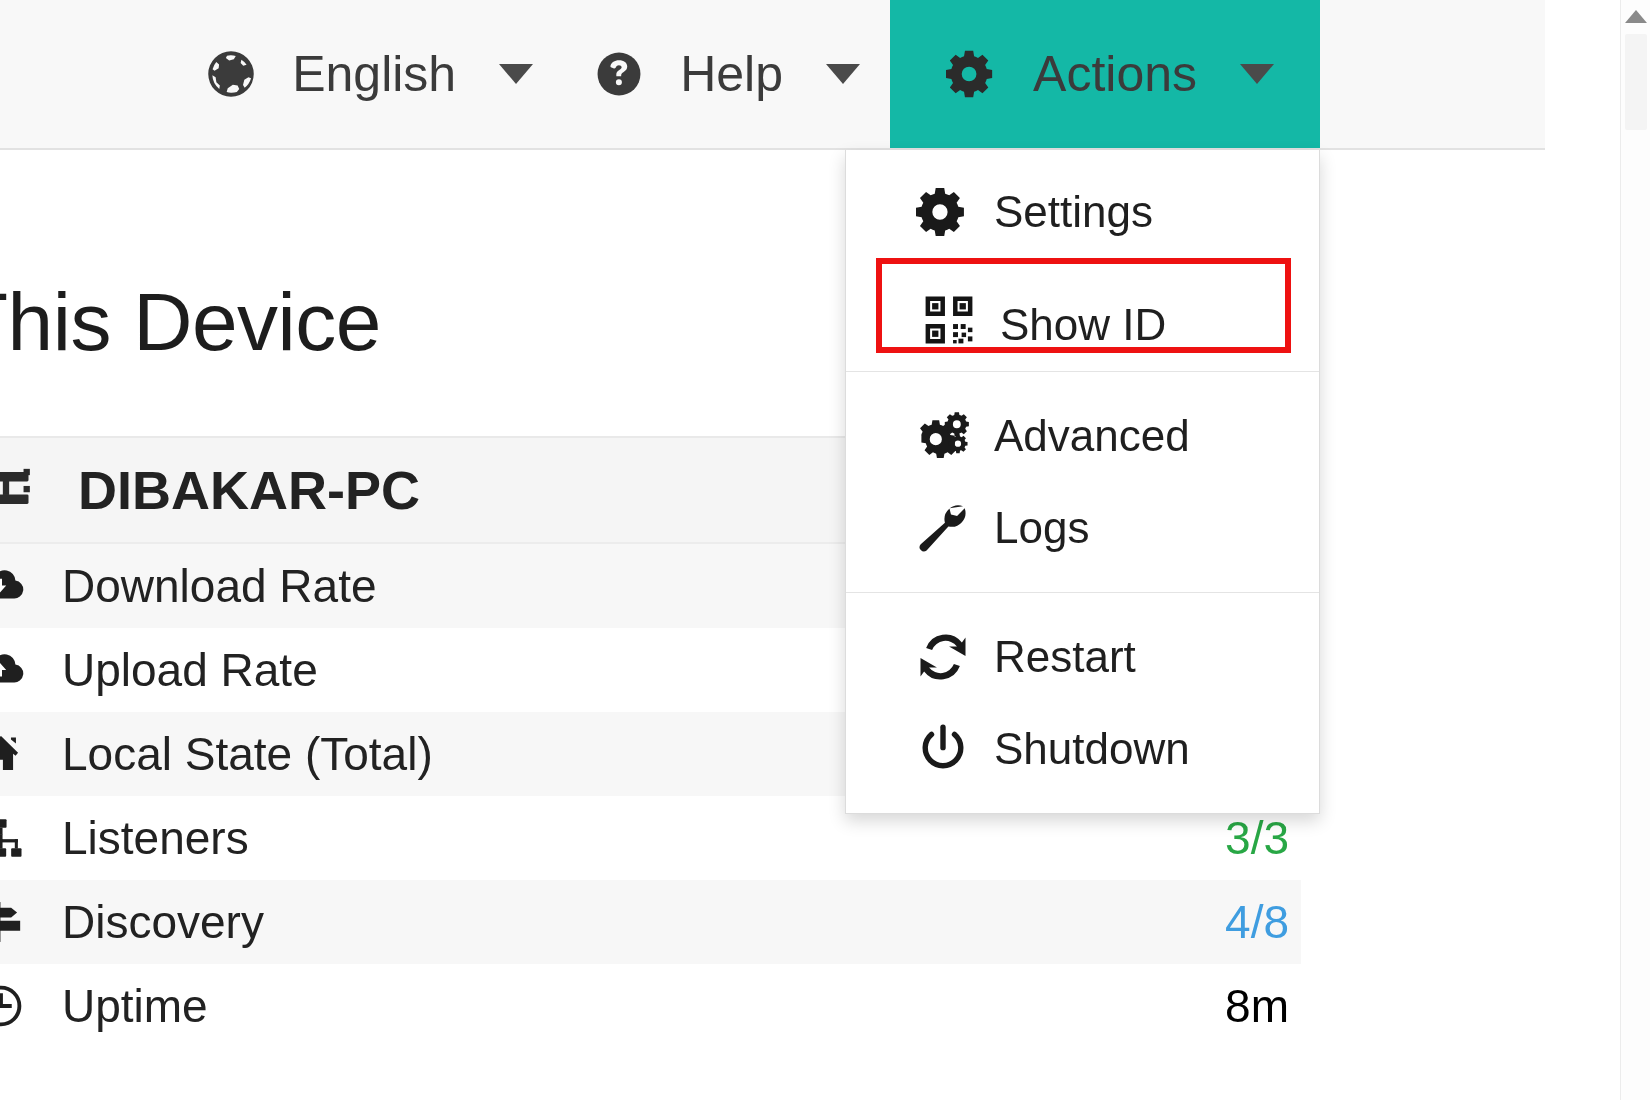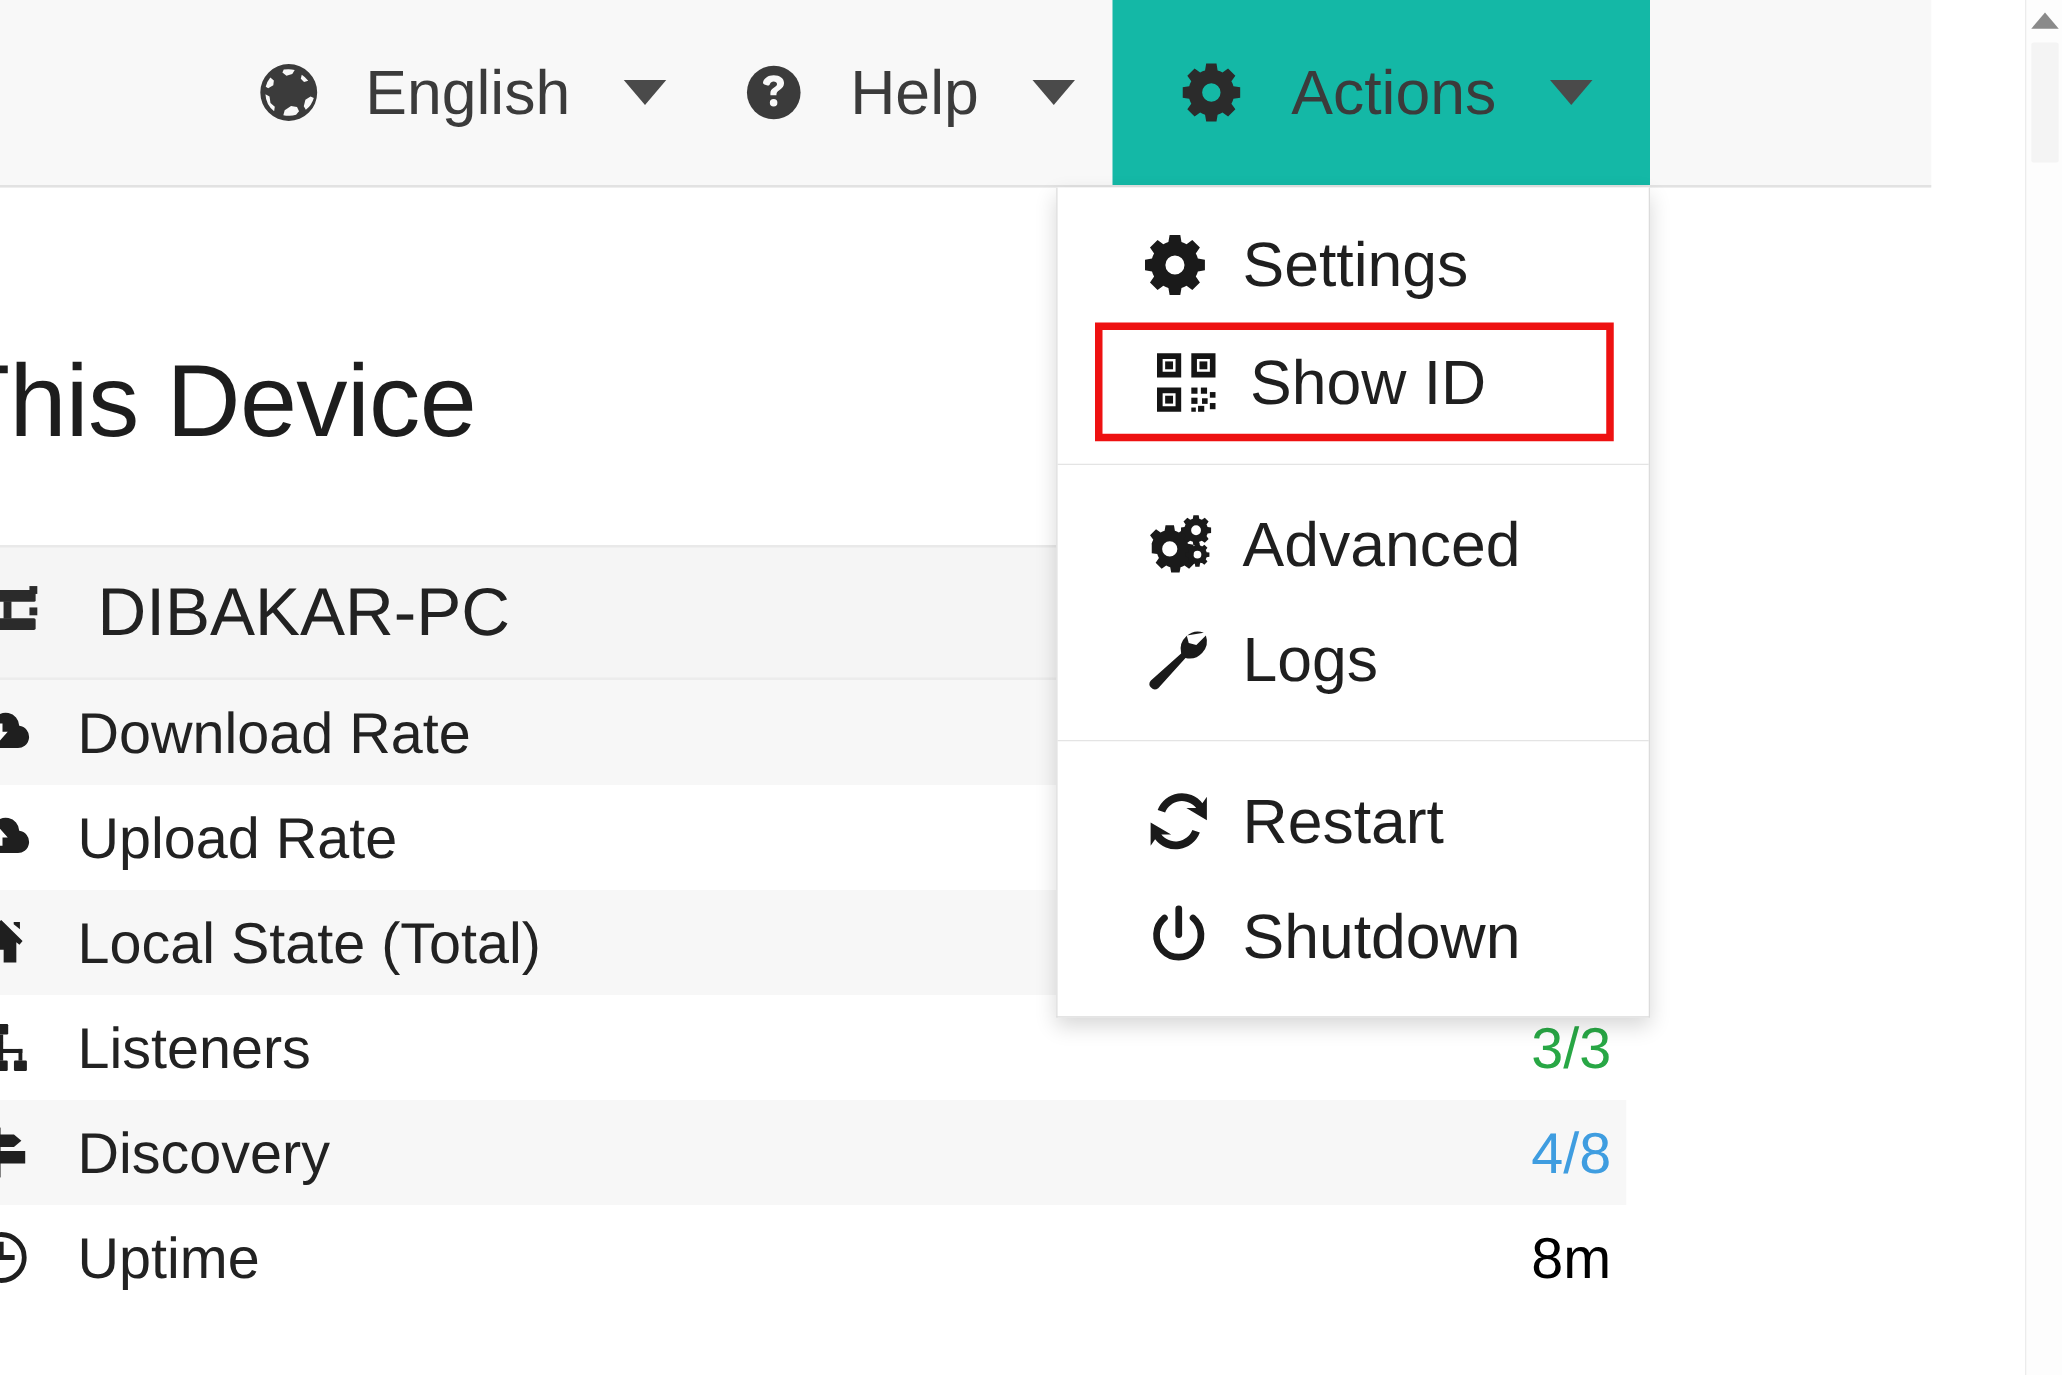--- a/index.html
+++ b/index.html
@@ -130,21 +130,21 @@
     width: 72px;
     margin-left: -30px;
     display: flex;
     align-items: center;
     justify-content: center;
     flex: none;
   }
 
   .device-name {
     font-size: 54px;
-    font-weight: 400;
+    font-weight: 700;
     color: #222;
     margin-left: 36px;
     white-space: nowrap;
   }
 
   .stat-row {
     display: flex;
     align-items: center;
     height: 84px;
     background: #ffffff;
@@ -205,39 +205,40 @@
 
   .menu-item .m-ico {
     width: 62px;
     display: flex;
     align-items: center;
     justify-content: flex-start;
     flex: none;
   }
 
   .menu-item .m-label {
-    font-size: 50px;
+    font-size: 44px;
     font-weight: 300;
     color: #1f1f1f;
     margin-left: 16px;
     white-space: nowrap;
     line-height: 1;
   }
 
   .menu-sep {
     height: 1px;
     background: #e4e4e4;
     margin: 18px 0 18px 0;
   }
 
   .menu-item.highlighted {
     border: 6px solid #ee1111;
     margin: 0 28px 0 30px;
     padding-left: 40px;
     height: 95px;
+    align-items: flex-end;
   }
 
   
   .scrollbar {
     position: absolute;
     right: 0; top: 0;
     width: 30px;
     height: 1100px;
     background: #fdfdfd;
     border-left: 1px solid #ececec;

